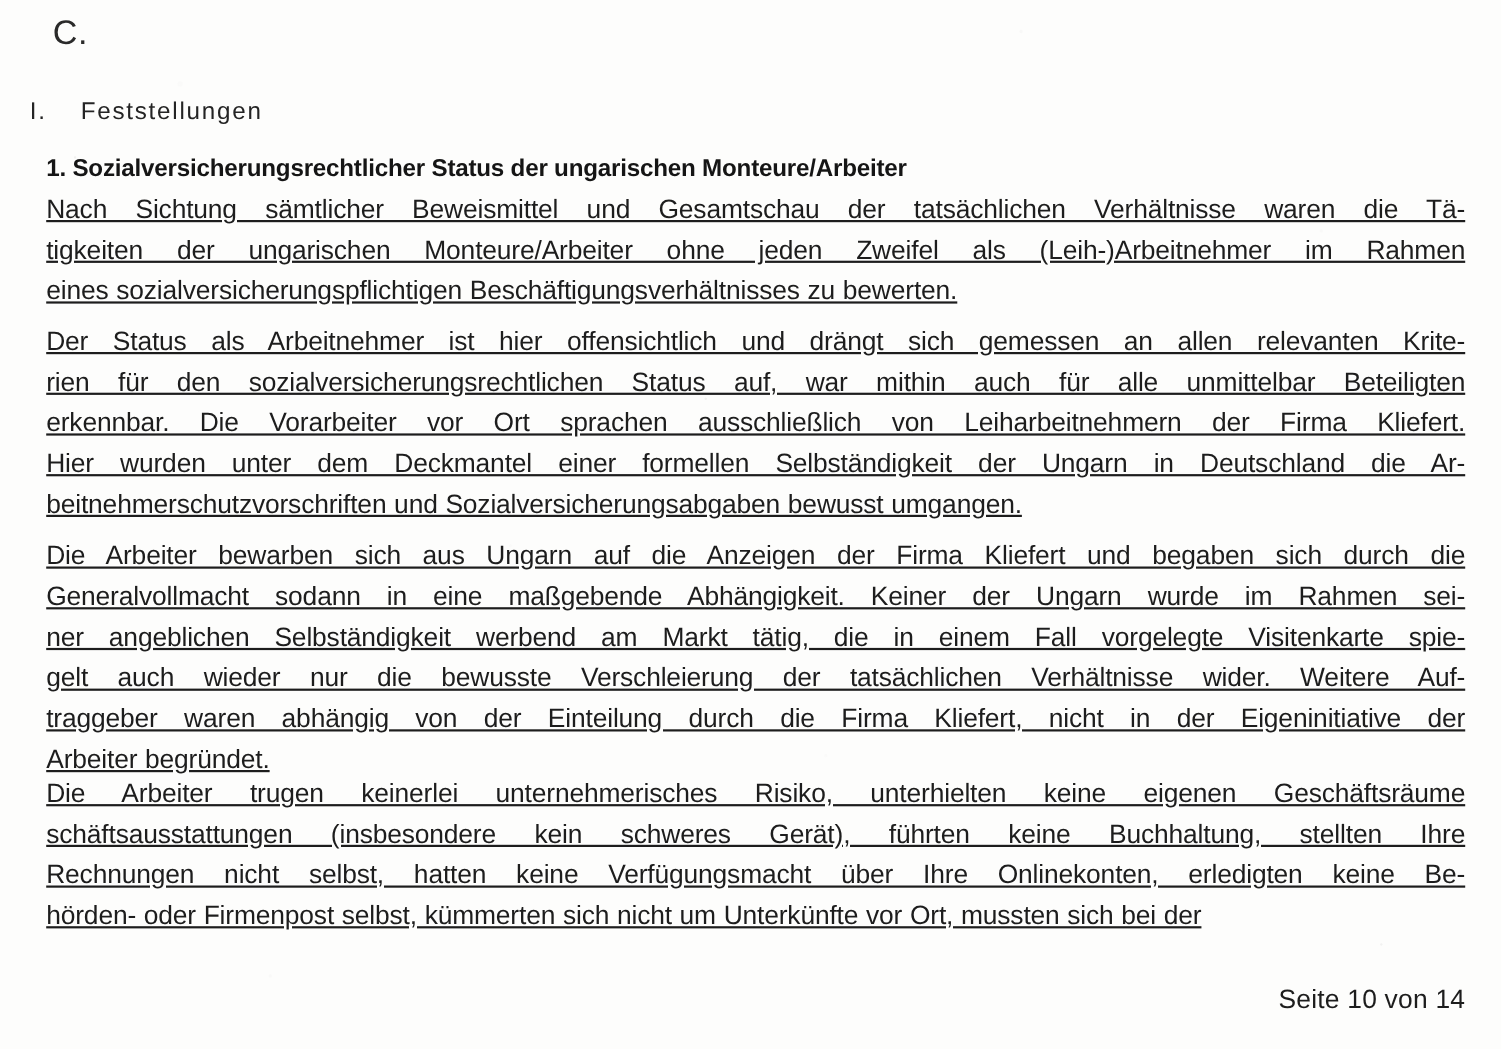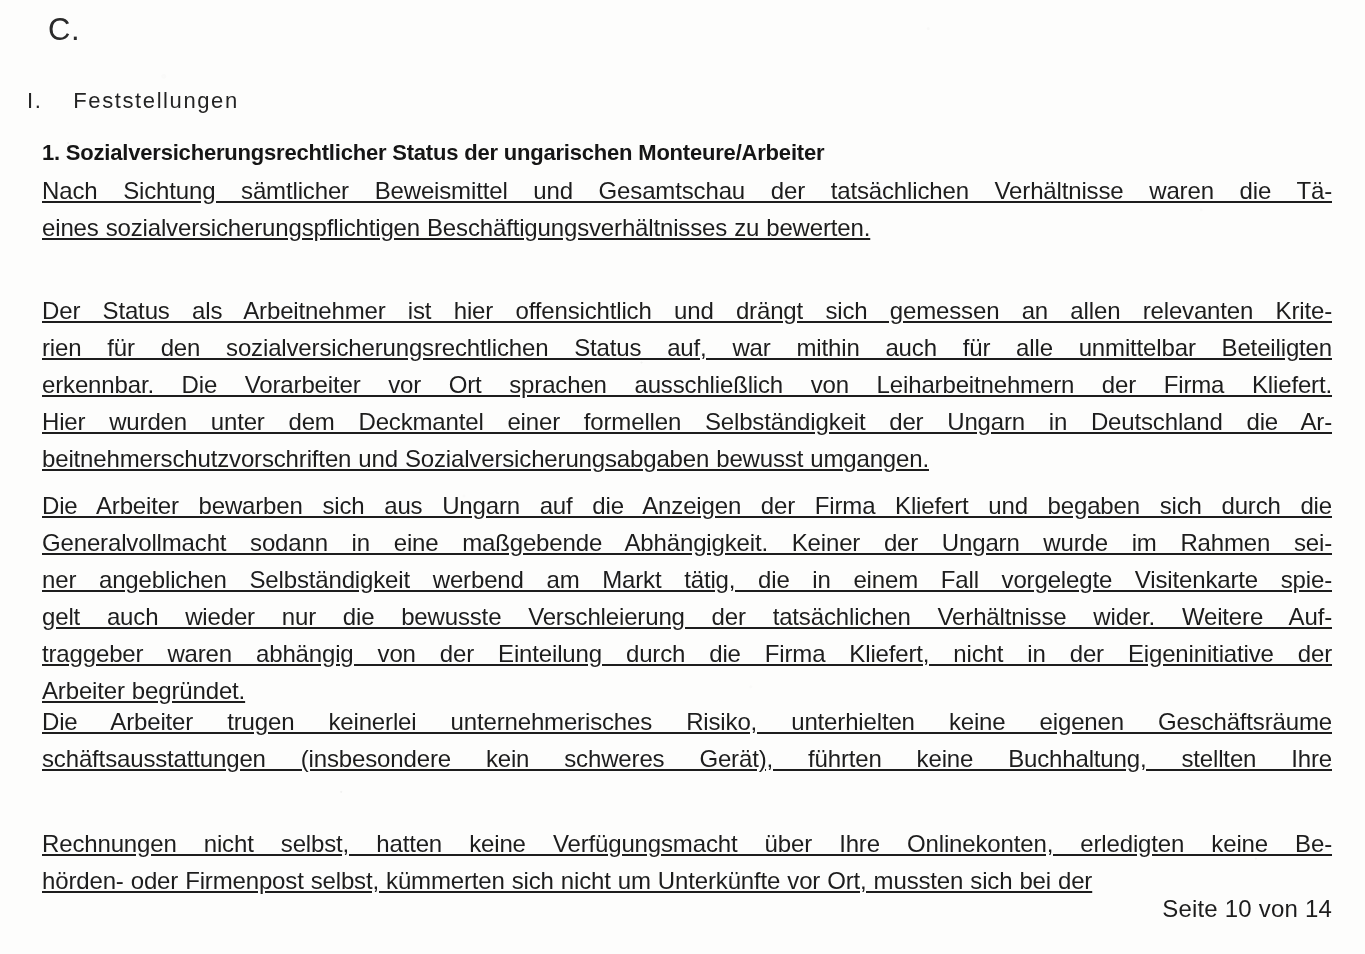--- a/index.html
+++ b/index.html
@@ -118,20 +118,21 @@
 <div class="page">
 
   <div class="section-letter">C.</div>
 
   <div class="roman-heading"><span>I.</span><span>    </span><span>Feststellungen</span></div>
 
   <div class="bold-heading">1. Sozialversicherungsrechtlicher Status der ungarischen Monteure/Arbeiter</div>
 
   <div class="para" id="para-1">
       <span style="text-align-last: justify; text-align: justify; white-space: normal;">Nach Sichtung sämtlicher Beweismittel und Gesamtschau der tatsächlichen Verhältnisse waren die Tä-</span>
+      <span style="text-align-last: justify; text-align: justify; white-space: normal;">tigkeiten der ungarischen Monteure/Arbeiter ohne jeden Zweifel als (Leih-)Arbeitnehmer im Rahmen</span>
       <span>eines sozialversicherungspflichtigen Beschäftigungsverhältnisses zu bewerten.</span>
     </div>
 
   <div class="para" id="para-2">
       <span style="text-align-last: justify; text-align: justify; white-space: normal;">Der Status als Arbeitnehmer ist hier offensichtlich und drängt sich gemessen an allen relevanten Krite-</span>
       <span style="text-align-last: justify; text-align: justify; white-space: normal;">rien für den sozialversicherungsrechtlichen Status auf, war mithin auch für alle unmittelbar Beteiligten</span>
       <span style="text-align-last: justify; text-align: justify; white-space: normal;">erkennbar. Die Vorarbeiter vor Ort sprachen ausschließlich von Leiharbeitnehmern der Firma Kliefert.</span>
       <span style="text-align-last: justify; text-align: justify; white-space: normal;">Hier wurden unter dem Deckmantel einer formellen Selbständigkeit der Ungarn in Deutschland die Ar-</span>
       <span>beitnehmerschutzvorschriften und Sozialversicherungsabgaben bewusst umgangen.</span>
     </div>
@@ -141,20 +142,20 @@
       <span style="text-align-last: justify; text-align: justify; white-space: normal;">Generalvollmacht sodann in eine maßgebende Abhängigkeit. Keiner der Ungarn wurde im Rahmen sei-</span>
       <span style="text-align-last: justify; text-align: justify; white-space: normal;">ner angeblichen Selbständigkeit werbend am Markt tätig, die in einem Fall vorgelegte Visitenkarte spie-</span>
       <span style="text-align-last: justify; text-align: justify; white-space: normal;">gelt auch wieder nur die bewusste Verschleierung der tatsächlichen Verhältnisse wider. Weitere Auf-</span>
       <span style="text-align-last: justify; text-align: justify; white-space: normal;">traggeber waren abhängig von der Einteilung durch die Firma Kliefert, nicht in der Eigeninitiative der</span>
       <span>Arbeiter begründet.</span>
     </div>
 
   <div class="para" id="para-4">
       <span style="text-align-last: justify; text-align: justify; white-space: normal;">Die Arbeiter trugen keinerlei unternehmerisches Risiko, unterhielten keine eigenen Geschäftsräume</span>
       <span style="text-align-last: justify; text-align: justify; white-space: normal;">schäftsausstattungen (insbesondere kein schweres Gerät), führten keine Buchhaltung, stellten Ihre</span>
-      <span style="text-align-last: justify; text-align: justify; white-space: normal; margin-top: 48px;">Rechnungen nicht selbst, hatten keine Verfügungsmacht über Ihre Onlinekonten, erledigten keine Be-</span>
+      <span style="text-align-last: justify; text-align: justify; white-space: normal;">Rechnungen nicht selbst, hatten keine Verfügungsmacht über Ihre Onlinekonten, erledigten keine Be-</span>
       <span>hörden- oder Firmenpost selbst, kümmerten sich nicht um Unterkünfte vor Ort, mussten sich bei der</span>
     </div>
 
   <div class="page-footer">Seite 10 von 14</div>
 
   <div class="scan-grain"></div>
 </div>
 
 </body></html>

